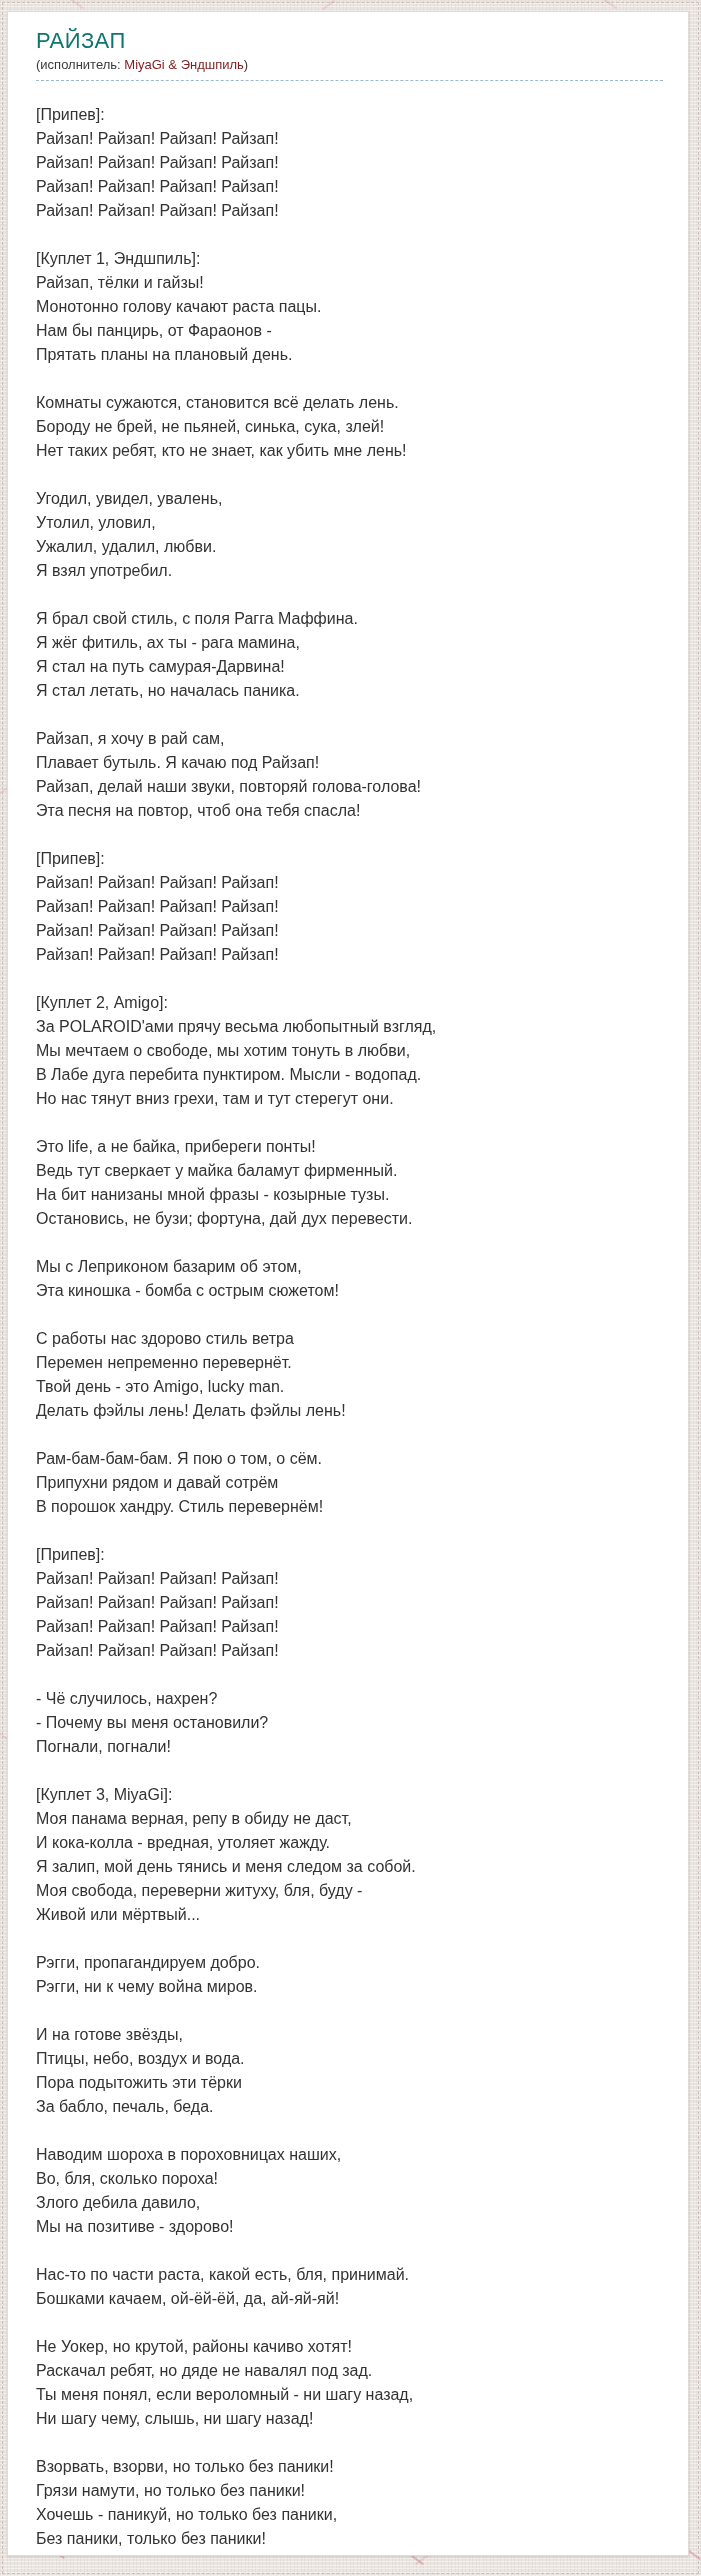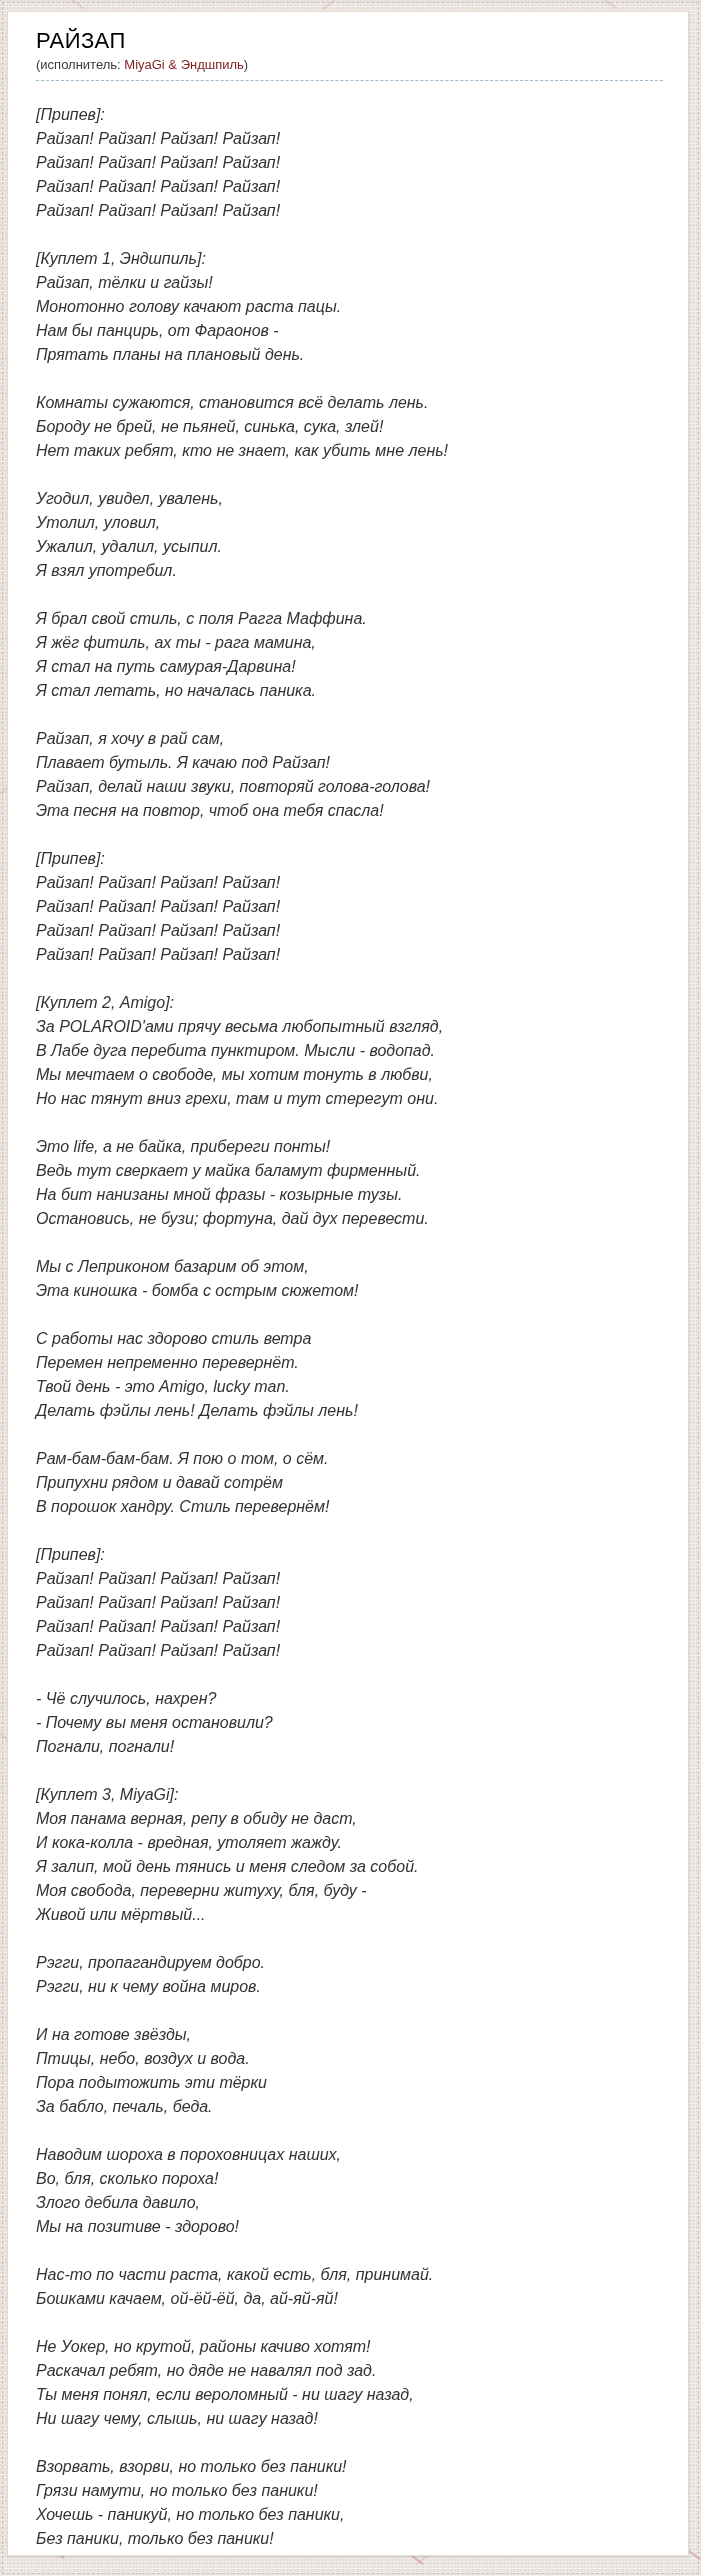--- a/index.html
+++ b/index.html
@@ -24,37 +24,37 @@
     box-sizing:border-box;
     background:#ffffff;
     border:0.9px solid #e1dcd7;
     box-shadow:0 0.9px 2.6px rgba(90,80,75,0.18);
     padding:16px 24.6px 0 28px;
   }
   h1.page-title {
     margin:0; padding:0;
     font-size:22px; line-height:25.4px;
     font-weight:400;
-    color:#000000;
+    color:#0f766e;
     letter-spacing:0.4px;
   }
   .artist-line {
     font-size:13px; line-height:17.5px;
     color:#3a3a3a;
     padding:2.6px 0 6.1px 0;
     border-bottom:0.9px dashed #9cb8cc;
   }
   a.artist-link { color:#7f1d1d; text-decoration:none; cursor:pointer; }
   .lyrics {
     margin-top:22px;
     font-size:16px;
     line-height:24px;
     color:#333333;
   }
-  .stanza { margin:0 0 24px 0; padding:0;font-style:italic; }
+  .stanza { margin:0 0 24px 0; padding:0; }
   .line { display:block; white-space:pre-wrap; }
   .stitch {
     position:absolute; width:15px; height:1.8px;
     background:rgba(213,138,148,0.55);
     border-radius:0.9px;
     pointer-events:none;
   }
   .rot-a { transform:rotate(36deg); }
   .rot-b { transform:rotate(-36deg); }
   .faint { opacity:0.45; }
@@ -93,21 +93,21 @@
         <span class="line">Прятать планы на плановый день.</span>
       </p>
       <p class="stanza">
         <span class="line">Комнаты сужаются, становится всё делать лень.</span>
         <span class="line">Бороду не брей, не пьяней, синька, сука, злей!</span>
         <span class="line">Нет таких ребят, кто не знает, как убить мне лень!</span>
       </p>
       <p class="stanza">
         <span class="line">Угодил, увидел, увалень,</span>
         <span class="line">Утолил, уловил,</span>
-        <span class="line">Ужалил, удалил, усыпил.</span>
+        <span class="line">Ужалил, удалил, любви.</span>
         <span class="line">Я взял употребил.</span>
       </p>
       <p class="stanza">
         <span class="line">Я брал свой стиль, с поля Рагга Маффина.</span>
         <span class="line">Я жёг фитиль, ах ты - рага мамина,</span>
         <span class="line">Я стал на путь самурая-Дарвина!</span>
         <span class="line">Я стал летать, но началась паника.</span>
       </p>
       <p class="stanza">
         <span class="line">Райзап, я хочу в рай сам,</span>
@@ -118,22 +118,22 @@
       <p class="stanza">
         <span class="line">[Припев]:</span>
         <span class="line">Райзап! Райзап! Райзап! Райзап!</span>
         <span class="line">Райзап! Райзап! Райзап! Райзап!</span>
         <span class="line">Райзап! Райзап! Райзап! Райзап!</span>
         <span class="line">Райзап! Райзап! Райзап! Райзап!</span>
       </p>
       <p class="stanza">
         <span class="line">[Куплет 2, Amigo]:</span>
         <span class="line">За POLAROID'ами прячу весьма любопытный взгляд,</span>
+        <span class="line">Мы мечтаем о свободе, мы хотим тонуть в любви,</span>
         <span class="line">В Лабе дуга перебита пунктиром. Мысли - водопад.</span>
-        <span class="line">Мы мечтаем о свободе, мы хотим тонуть в любви,</span>
         <span class="line">Но нас тянут вниз грехи, там и тут стерегут они.</span>
       </p>
       <p class="stanza">
         <span class="line">Это life, а не байка, прибереги понты!</span>
         <span class="line">Ведь тут сверкает у майка баламут фирменный.</span>
         <span class="line">На бит нанизаны мной фразы - козырные тузы.</span>
         <span class="line">Остановись, не бузи; фортуна, дай дух перевести.</span>
       </p>
       <p class="stanza">
         <span class="line">Мы с Леприконом базарим об этом,</span>

